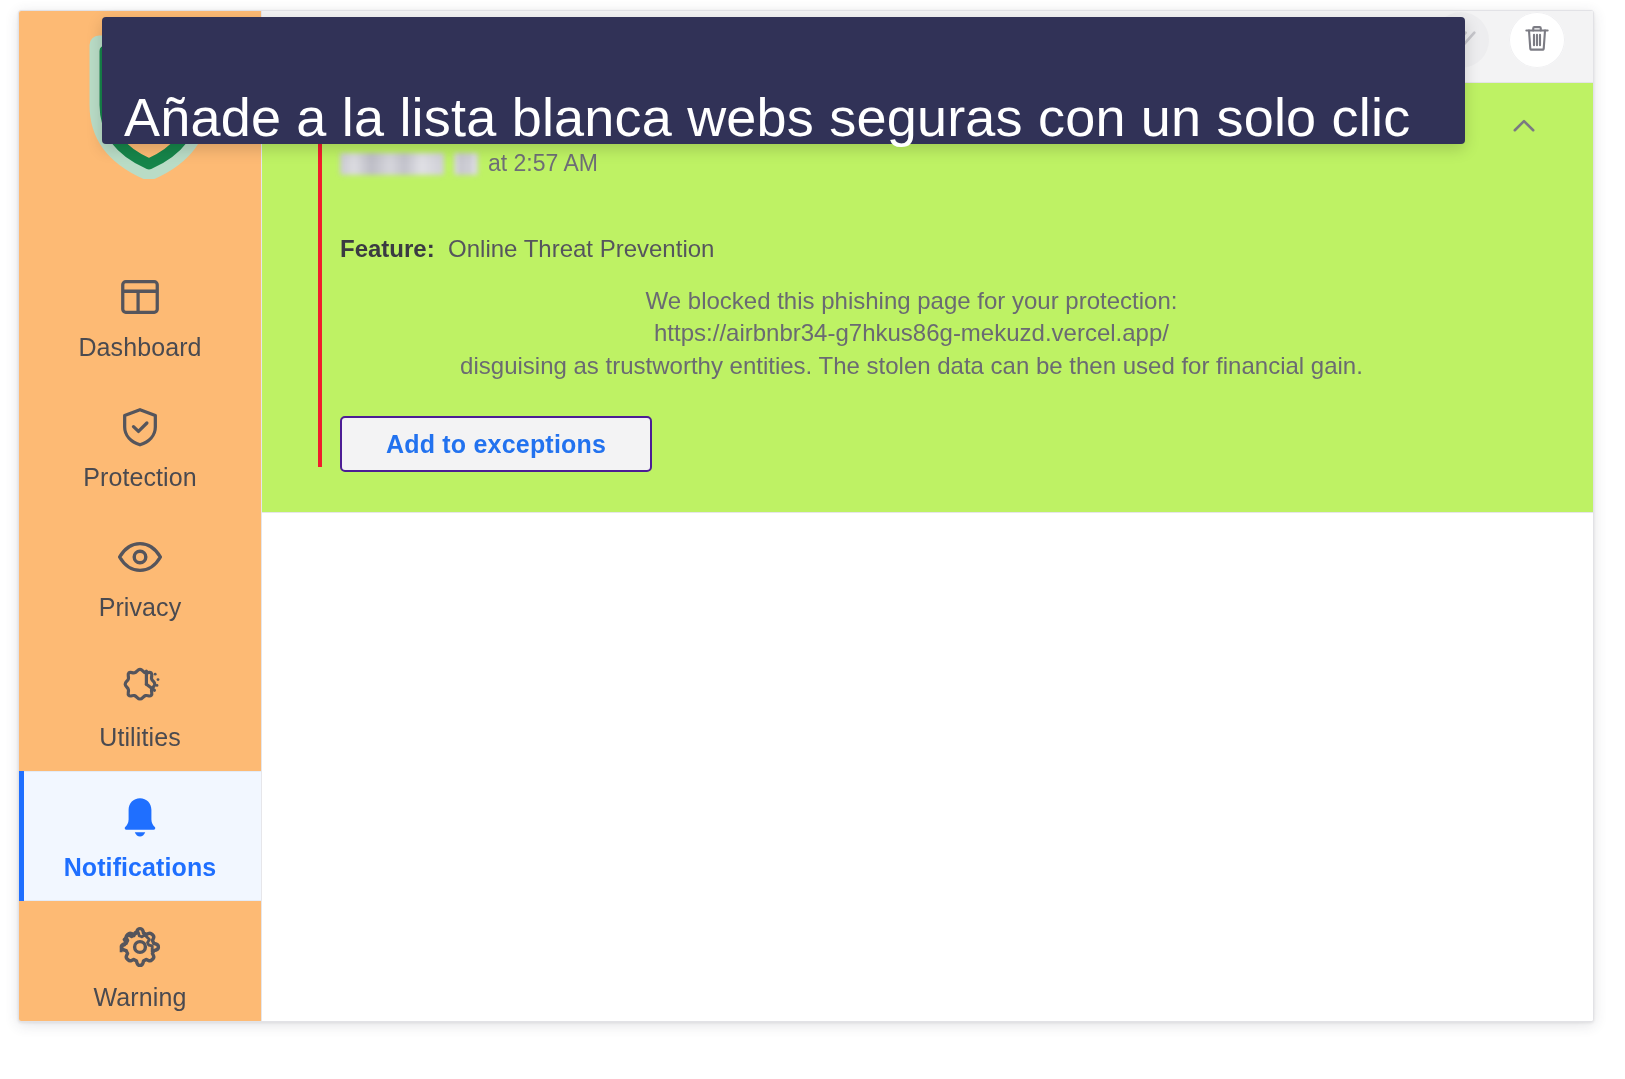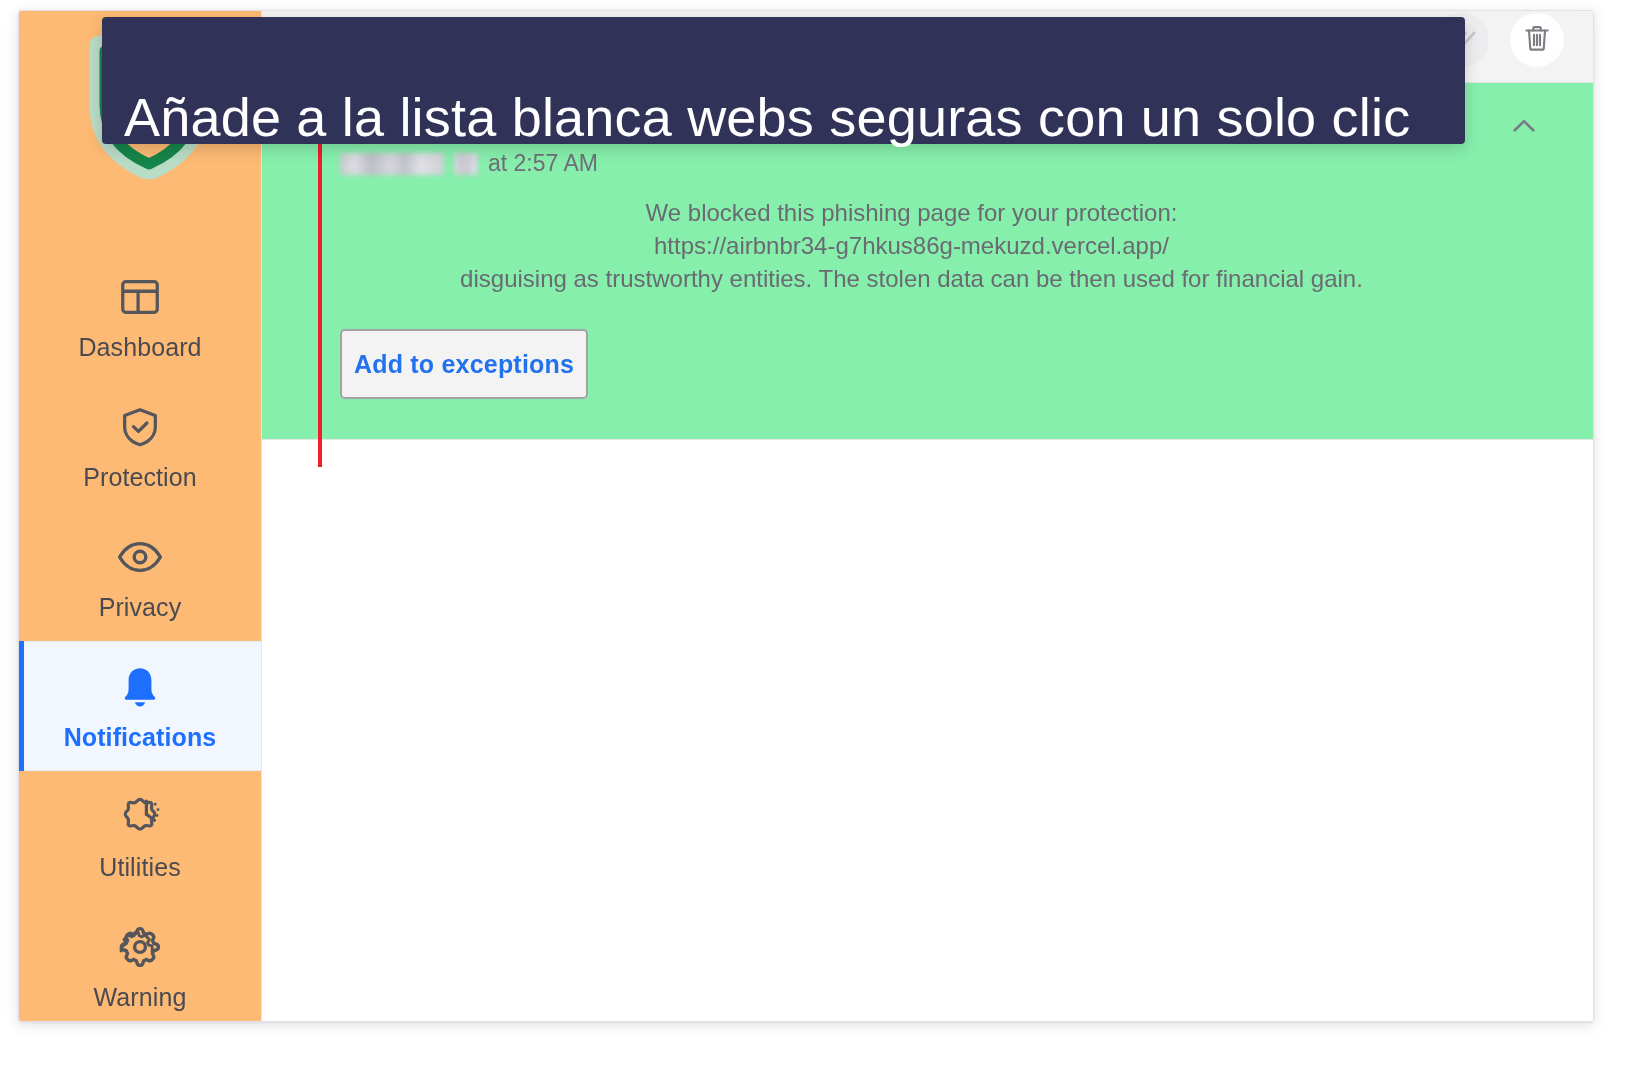--- a/index.html
+++ b/index.html
@@ -160,21 +160,21 @@
     align-items: center;
     justify-content: center;
     cursor: pointer;
   }
   .round-btn.ghost { background: #ededef; }
   .round-btn.white { background: #ffffff; box-shadow: 0 0 0 1px #f0f0f2 inset; }
 
   
   .notif-card {
     position: relative;
-    background: #86efac;
+    background: #bef264;
     padding: 26px 0 40px 0;
     border-bottom: 1px solid #e6e6e9;
   }
 
   .notif-marker-dot {
     position: absolute;
     left: 48px;
     top: 32px;
     width: 20px; height: 20px;
     border-radius: 50%;
@@ -235,23 +235,23 @@
     line-height: 1.36;
     text-align: center;
   }
   .notif-desc p { margin: 0; }
 
   .add-exceptions-btn {
     margin-top: 34px;
     display: inline-flex;
     align-items: center;
     justify-content: center;
-    height: 70px;
-    padding: 0 12px;
-    border: 2px solid #a3a3a3;
+    height: 56px;
+    padding: 0 44px;
+    border: 2px solid #4c1d95;
     border-radius: 5px;
     background: #f3f3f4;
     color: #2272ef;
     font-size: 25px;
     font-weight: bold;
     cursor: pointer;
     letter-spacing: 0.2px;
   }
 
   .chevron-collapse {
@@ -324,50 +324,50 @@
         </div>
 
         <div class="nav-item">
           <span class="nav-icon">
             <svg width="48" height="48" viewBox="0 0 24 24" fill="none" stroke="#55555c" stroke-width="1.7" stroke-linecap="round" stroke-linejoin="round">
               <path d="M1.8 12 C4.5 7.4 8.1 5.3 12 5.3 C15.9 5.3 19.5 7.4 22.2 12 C19.5 16.6 15.9 18.7 12 18.7 C8.1 18.7 4.5 16.6 1.8 12 Z"></path>
               <circle cx="12" cy="12" r="2.9"></circle>
             </svg>
           </span>
           <span class="nav-label">Privacy</span>
-        </div>
-
-        <div class="nav-item active">
-          <span class="nav-icon">
-            <svg width="48" height="48" viewBox="0 0 24 24" fill="#1f6fff">
-              <path d="M12 2.6 C8.7 2.6 6.3 5.1 6.3 8.4 V13.2 C6.3 15 5.4 16.2 4.6 17 C4.1 17.5 4.4 18.4 5.2 18.4
-                       H18.8 C19.6 18.4 19.9 17.5 19.4 17 C18.6 16.2 17.7 15 17.7 13.2 V8.4 C17.7 5.1 15.3 2.6 12 2.6 Z"></path>
-              <path d="M9.4 19.6 C9.9 21 10.9 21.8 12 21.8 C13.1 21.8 14.1 21 14.6 19.6 Z"></path>
-            </svg>
-          </span>
-          <span class="nav-label">Notifications</span>
         </div>
 
         <div class="nav-item">
           <span class="nav-icon">
             <svg width="48" height="48" viewBox="0 0 24 24" fill="none" stroke="#55555c" stroke-width="1.6" stroke-linecap="round" stroke-linejoin="round">
               <path d="M12 3.2 C13.2 3.2 13.6 4.6 14.7 4.9 C15.8 5.2 16.8 4.2 17.6 5 C18.4 5.8 17.5 6.8 17.8 7.9
                        C18.1 9 19.4 9.4 19.4 10.6 C19.4 11.8 18.1 12.2 17.8 13.3 C17.5 14.4 18.4 15.4 17.6 16.2
                        C16.8 17 15.8 16 14.7 16.3 C13.6 16.6 13.2 18 12 18 C10.8 18 10.4 16.6 9.3 16.3
                        C8.2 16 7.2 17 6.4 16.2 C5.6 15.4 6.5 14.4 6.2 13.3 C5.9 12.2 4.6 11.8 4.6 10.6
                        C4.6 9.4 5.9 9 6.2 7.9 C6.5 6.8 5.6 5.8 6.4 5 C7.2 4.2 8.2 5.2 9.3 4.9
                        C10.4 4.6 10.8 3.2 12 3.2 Z"></path>
               <line x1="15.2" y1="4.1" x2="15.2" y2="10.6"></line>
               <line x1="15.2" y1="10.6" x2="19.2" y2="13.6"></line>
               <circle cx="19.6" cy="5.6" r="0.7" fill="#55555c" stroke="none"></circle>
               <circle cx="21" cy="8.3" r="0.7" fill="#55555c" stroke="none"></circle>
               <circle cx="20.5" cy="11.2" r="0.7" fill="#55555c" stroke="none"></circle>
             </svg>
           </span>
           <span class="nav-label">Utilities</span>
+        </div>
+
+        <div class="nav-item active">
+          <span class="nav-icon">
+            <svg width="48" height="48" viewBox="0 0 24 24" fill="#1f6fff">
+              <path d="M12 2.6 C8.7 2.6 6.3 5.1 6.3 8.4 V13.2 C6.3 15 5.4 16.2 4.6 17 C4.1 17.5 4.4 18.4 5.2 18.4
+                       H18.8 C19.6 18.4 19.9 17.5 19.4 17 C18.6 16.2 17.7 15 17.7 13.2 V8.4 C17.7 5.1 15.3 2.6 12 2.6 Z"></path>
+              <path d="M9.4 19.6 C9.9 21 10.9 21.8 12 21.8 C13.1 21.8 14.1 21 14.6 19.6 Z"></path>
+            </svg>
+          </span>
+          <span class="nav-label">Notifications</span>
         </div>
 
         <div class="nav-item">
           <span class="nav-icon">
             <svg width="48" height="48" viewBox="0 0 24 24" fill="none" stroke="#55555c" stroke-width="1.7" stroke-linejoin="round">
               <path d="M19.3 13.9 L19.3 10.1 L17.2 9.6 C17 9 16.8 8.5 16.5 8.1 L17.6 6.2 L14.9 3.6 L13.1 4.7
                        C12.6 4.4 12.1 4.2 11.6 4.1 L11 2 H9.1 L8.5 4.1 C8 4.2 7.4 4.4 7 4.7 L5.2 3.6 L2.5 6.2
                        L3.6 8.1 C3.3 8.5 3.1 9 2.9 9.6 L0.8 10.1 L0.8 13.9" transform="translate(1.9 3) scale(0.84)"></path>
               <circle cx="12" cy="12" r="2.7"></circle>
               <path d="M12 3.4 L13.7 4.1 L15.5 3.7 L16.7 5.3 L16.4 7.1 L17.6 8.5 L19.4 8.9 L19.4 11.6 L17.9 12.7" opacity="0"></path>
@@ -437,20 +437,24 @@
         <div class="notif-body">
 
           <h2 class="notif-title">Phishing attempt detected</h2>
 
           <div class="notif-time">
             <span class="redacted a"></span>
             <span class="redacted b"></span>
             <span>at 2:57 AM</span>
           </div>
 
+          <div class="notif-feature">
+            <b>Feature:</b>&nbsp;
+            <span>Online Threat Prevention</span>
+          </div>
 
           <div class="notif-desc">
             <p>We blocked this phishing page for your protection:</p>
             <p>https://airbnbr34-g7hkus86g-mekuzd.vercel.app/</p>
             <p>disguising as trustworthy entities. The stolen data can be then used for financial gain.</p>
           </div>
 
           <button class="add-exceptions-btn">Add to exceptions</button>
 
         </div>

